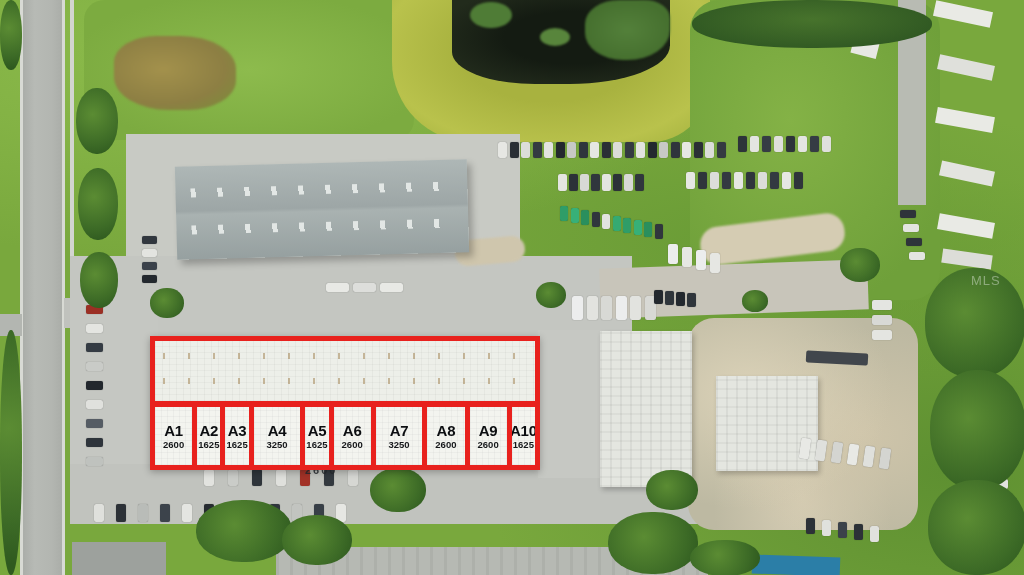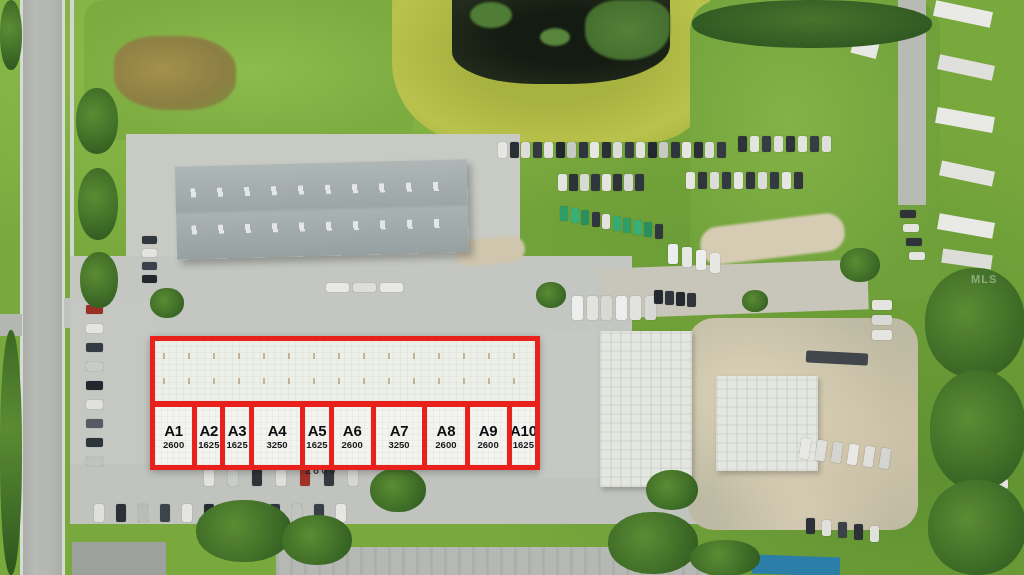--- a/index.html
+++ b/index.html
@@ -80,21 +80,21 @@
   .unit-id{ font-size:15px; font-weight:800; letter-spacing:-.3px; color:#0c0e11; line-height:1; white-space:nowrap; }
   .unit-sqft{ font-size:9.5px; font-weight:700; color:#15171a; line-height:1; }
 
   #stray-label{
     position:absolute; left:305px; top:464px; z-index:30;
     font-size:11px; font-weight:700; color:#272b30; letter-spacing:2px;
     filter:blur(.4px); opacity:.85;
   }
   #watermark{
     position:absolute; left:971px; top:273px; z-index:60;
-    font-size:11px; font-weight:700; color:rgba(255,255,255,.38); letter-spacing:1px;
+    font-size:13px; font-weight:400; color:rgba(255,255,255,.38); letter-spacing:1px;
   }
 </style>
 </head>
 <body>
 
 <div id="stage">
   <div id="scene">
       <div class="el " style="left: 84px; top: 0px; width: 330px; height: 140px; background: radial-gradient(rgb(141, 187, 77), rgb(124, 171, 64) 78%); border-radius: 20px;"></div>
       <div class="el marsh" style="left: 392px; top: 0px; width: 318px; height: 142px; border-radius: 0px 0px 60px 80px;"></div>
       <div class="el pond" style="left: 452px; top: 0px; width: 218px; height: 84px;"></div>

